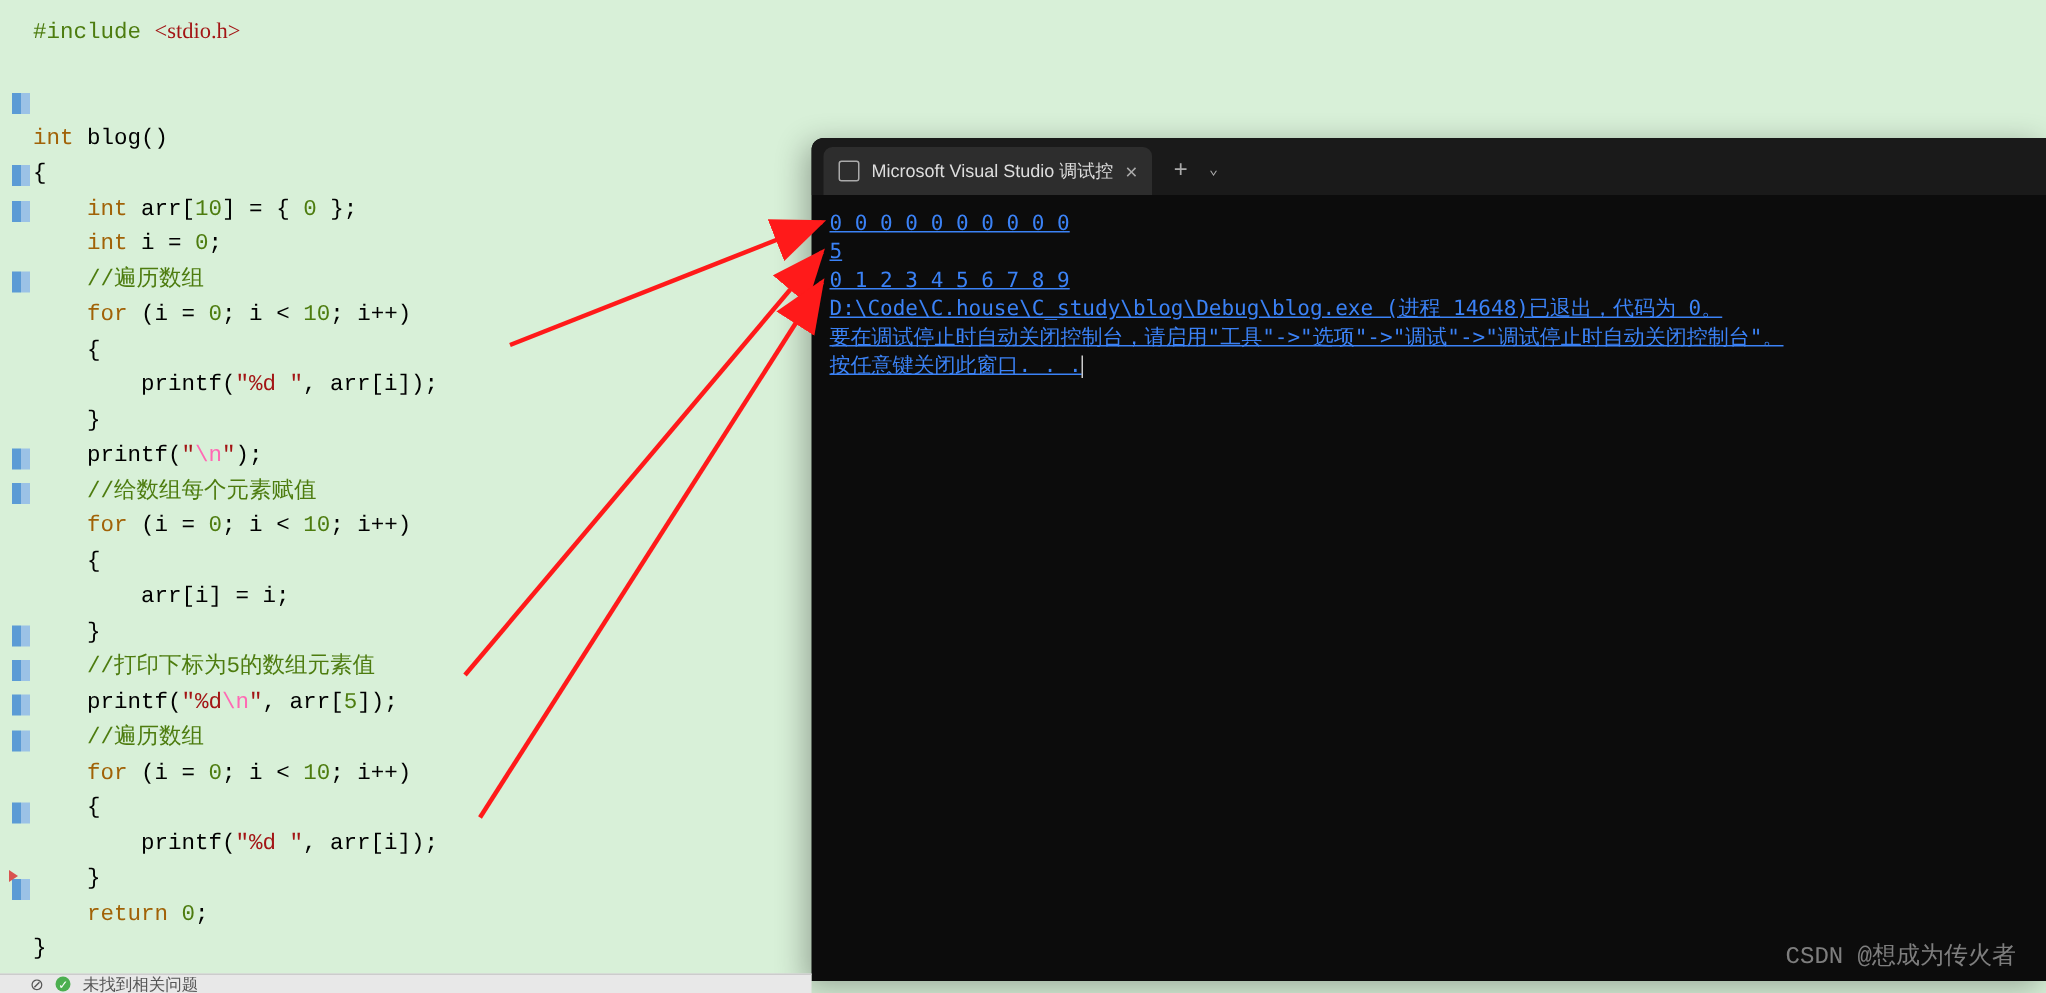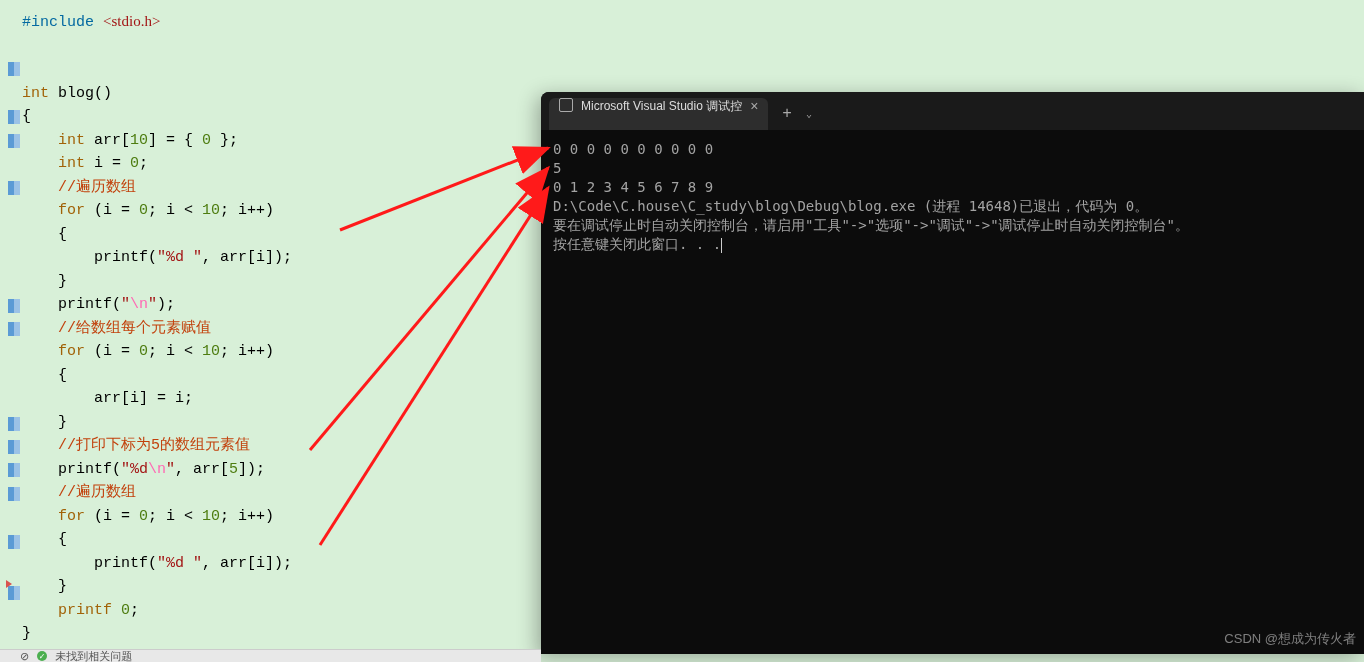--- a/index.html
+++ b/index.html
@@ -57,26 +57,26 @@
       border-bottom: 4px solid transparent;
     }
     .code-area {
       position: absolute;
       left: 22px;
       top: 10px;
       line-height: 23.5px;
       white-space: pre;
     }
     .kw { color: #a16207; }
-    .pp { color: #0369a1; margin-top: 20px; }
+    .pp { color: #4d7c0f; margin-top: 20px; }
     .inc { color: #a31515; font-family: Liberation Serif, serif; }
     .num { color: #4d7c0f; }
     .str { color: #a31515; }
     .esc { color: #ff69b4; }
-    .cmt { color: #c2410c; }
+    .cmt { color: #4d7c0f; }
     .txt { color: #000; }
     .ident { color: #000; }
 
     .console-window {
       position: absolute;
       left: 541px;
       top: 92px;
       width: 823px;
       height: 562px;
       background: #0c0c0c;
@@ -85,21 +85,21 @@
       overflow: hidden;
     }
     .titlebar {
       height: 38px;
       background: #1a1a1a;
       display: flex;
       align-items: center;
     }
     .tab {
       display: flex;
-      align-items: flex-start;
+      align-items: center;
       height: 32px;
       background: #2d2d2d;
       margin-left: 8px;
       margin-top: 6px;
       padding: 0 10px;
       border-radius: 6px 6px 0 0;
       color: #ddd;
       font-size: 12px;
       font-family: 'Segoe UI', sans-serif;
       gap: 8px;
@@ -122,47 +122,48 @@
       font-size: 16px;
     }
     .tab-caret {
       color: #aaa;
       margin-left: 14px;
       margin-top: 6px;
       font-size: 10px;
     }
     .console-body {
       padding: 10px 12px;
-      color: #a3a3a3;
+      color: #3b82f6;
       font-family: 'NSimSun', Consolas, monospace;
       font-size: 14px;
       line-height: 19px;
       white-space: pre;
+      text-decoration: underline;
     }
     .cursor {
       display: inline-block;
       width: 1px;
       height: 15px;
       background: #ccc;
       vertical-align: middle;
     }
 
     .arrow-svg {
       position: absolute;
       left: 0;
       top: 0;
       pointer-events: none;
     }
     .watermark {
       position: absolute;
-      right: 8px;
+      right: 20px;
       bottom: 14px;
       color: rgba(220,220,220,0.55);
-      font-size: 13px;
-      font-family: Liberation Sans, sans-serif;
+      font-size: 16px;
+      font-family: Liberation Mono, monospace;
       z-index: 100;
     }
     .statusbar {
       position: absolute;
       left: 0;
       bottom: 0;
       width: 541px;
       height: 13px;
       background: #e8e8e8;
       border-top: 1px solid #ccc;
@@ -225,21 +226,21 @@
     <span class="txt">{</span>
         <span class="ident">arr[i] = i;</span>
     <span class="txt">}</span>
     <span class="cmt">//打印下标为5的数组元素值</span>
     <span class="ident">printf(</span><span class="str">"%d</span><span class="esc">\n</span><span class="str">"</span><span class="ident">, arr[</span><span class="num">5</span><span class="ident">]);</span>
     <span class="cmt">//遍历数组</span>
     <span class="kw">for</span> <span class="ident">(i = </span><span class="num">0</span><span class="ident">; i &lt; </span><span class="num">10</span><span class="ident">; i++)</span>
     <span class="txt">{</span>
         <span class="ident">printf(</span><span class="str">"%d "</span><span class="ident">, arr[i]);</span>
     <span class="txt">}</span>
-    <span class="kw">printf</span> <span class="num">0</span><span class="ident">;</span>
+    <span class="kw">return</span> <span class="num">0</span><span class="ident">;</span>
 <span class="txt">}</span></div>
 </div>
 
 <div class="console-window">
   <div class="titlebar">
     <div class="tab">
       <span class="tab-icon"></span>
       <span>Microsoft Visual Studio 调试控</span>
       <span class="tab-close">×</span>
     </div>

